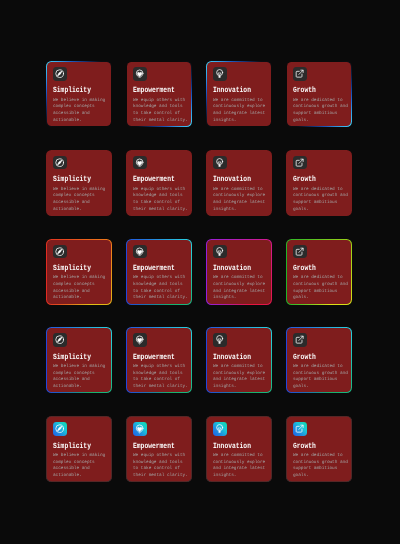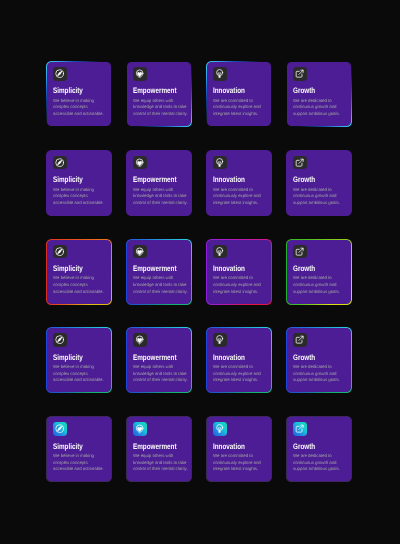--- a/index.html
+++ b/index.html
@@ -3,21 +3,21 @@
 <meta charset="utf-8">
 <style>
   * { box-sizing: border-box; margin:0; padding:0; }
   html,body { width:400px; height:544px; background:#0a0a0a; overflow:hidden; }
   body { font-family:"Liberation Sans", sans-serif; -webkit-font-smoothing:antialiased; text-rendering:geometricPrecision; }
   .grid-wrap { position:absolute; left:46px; top:61px; width:306px; }
   .row { display:grid; grid-template-columns: repeat(4, 66px); column-gap:14px; margin-bottom:22.8px; }
   .cardshell { position:relative; width:66px; height:66px; border-radius:5.5px; }
   .cardshell .glow { position:absolute; inset:0; border-radius:5.5px; }
   .cardshell.bordered .card { position:absolute; inset:1px; width:auto; height:auto; border-radius:4.6px; padding:5px 3.2px 0 6px; }
-  .card { position:relative; width:100%; height:100%; border-radius:5.5px; background:#4c1d95; padding:6px 4.2px 0 7px; overflow:hidden; z-index:1; }
+  .card { position:relative; width:100%; height:100%; border-radius:5.5px; background:#7f1d1d; padding:6px 4.2px 0 7px; overflow:hidden; z-index:1;font-family:Liberation Mono, monospace; }
   .soft .card { box-shadow: inset 0 0 0 0.6px #313131; }
   .icon-box { width:13.5px; height:13.5px; border-radius:3.4px; background:#2b2b2b; display:flex; align-items:center; justify-content:center; }
   .icon-box.grad { background:linear-gradient(to top right, #1f5fe8 0%, #1f8fe0 35%, #19c7d8 65%, #14d9a8 100%); }
   .icon-box svg { width:9.3px; height:9.3px; display:block; }
   .title { font-size:8px; font-weight:700; color:#fafafa; margin-top:6.9px; line-height:8px; white-space:nowrap; transform:scaleX(0.79); transform-origin:left center; }
   .desc { font-size:4.45px; line-height:6.65px; color:#a3a3a3; letter-spacing:-0.055px; margin-top:2.4px; }
 </style>
 </head>
 <body>
 

